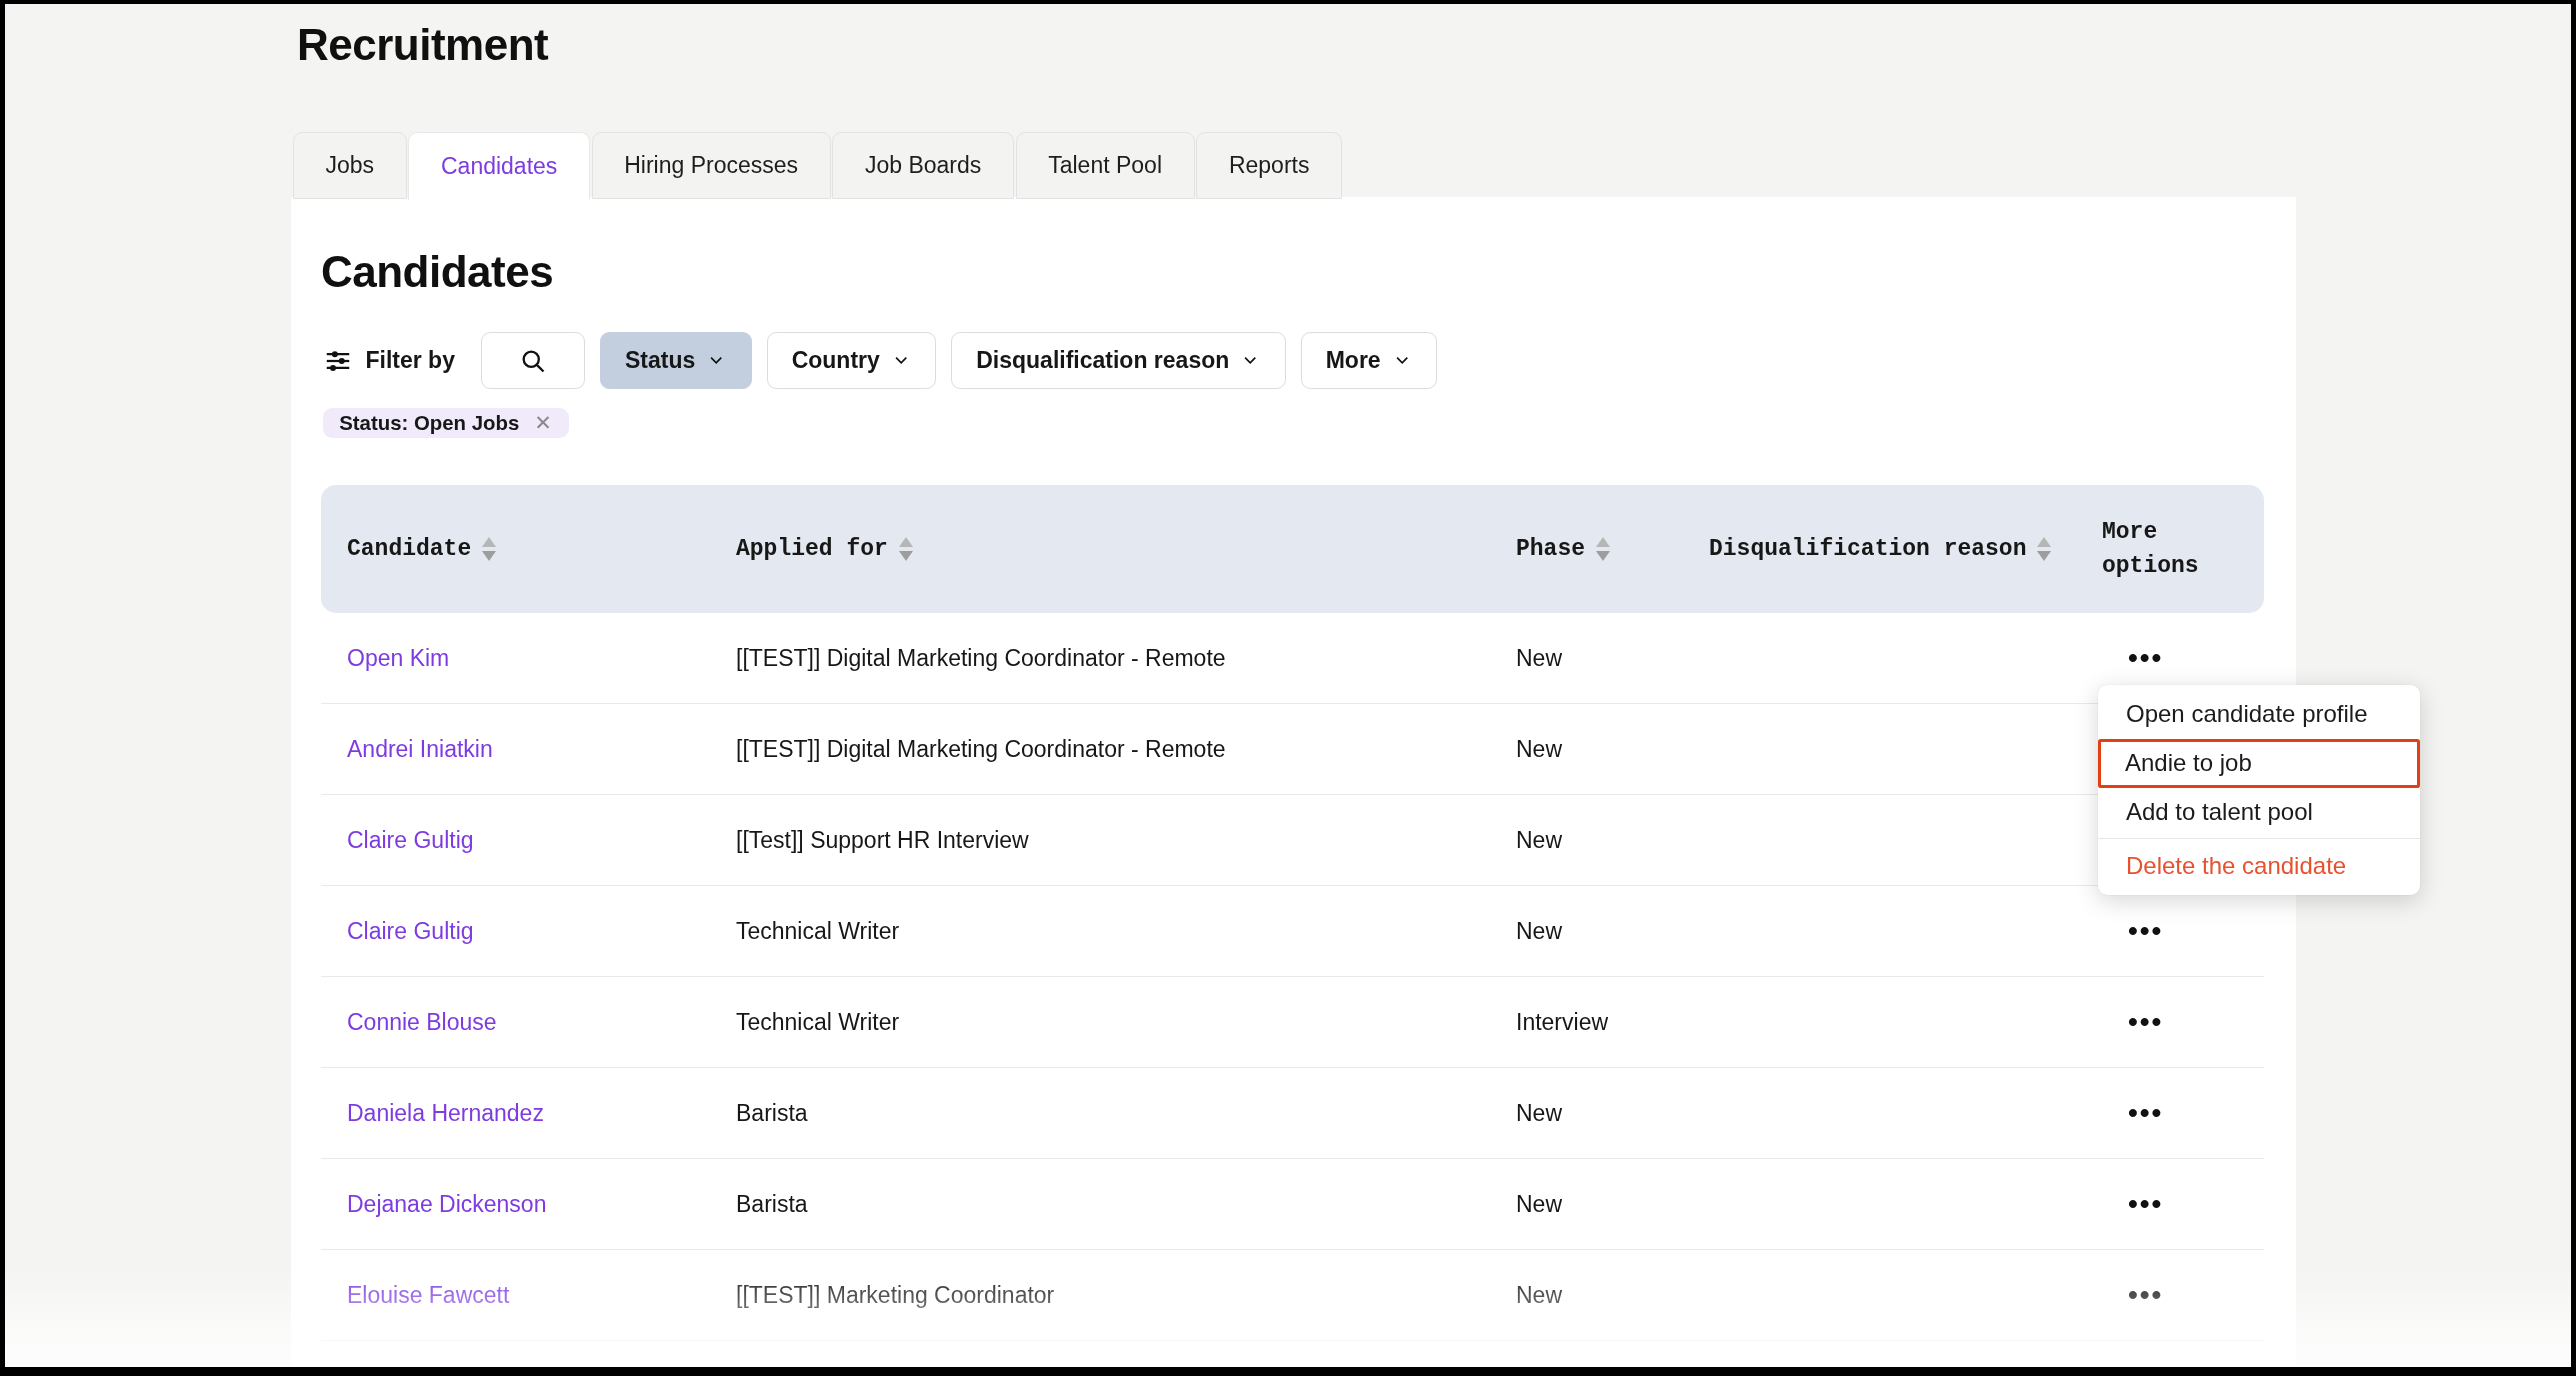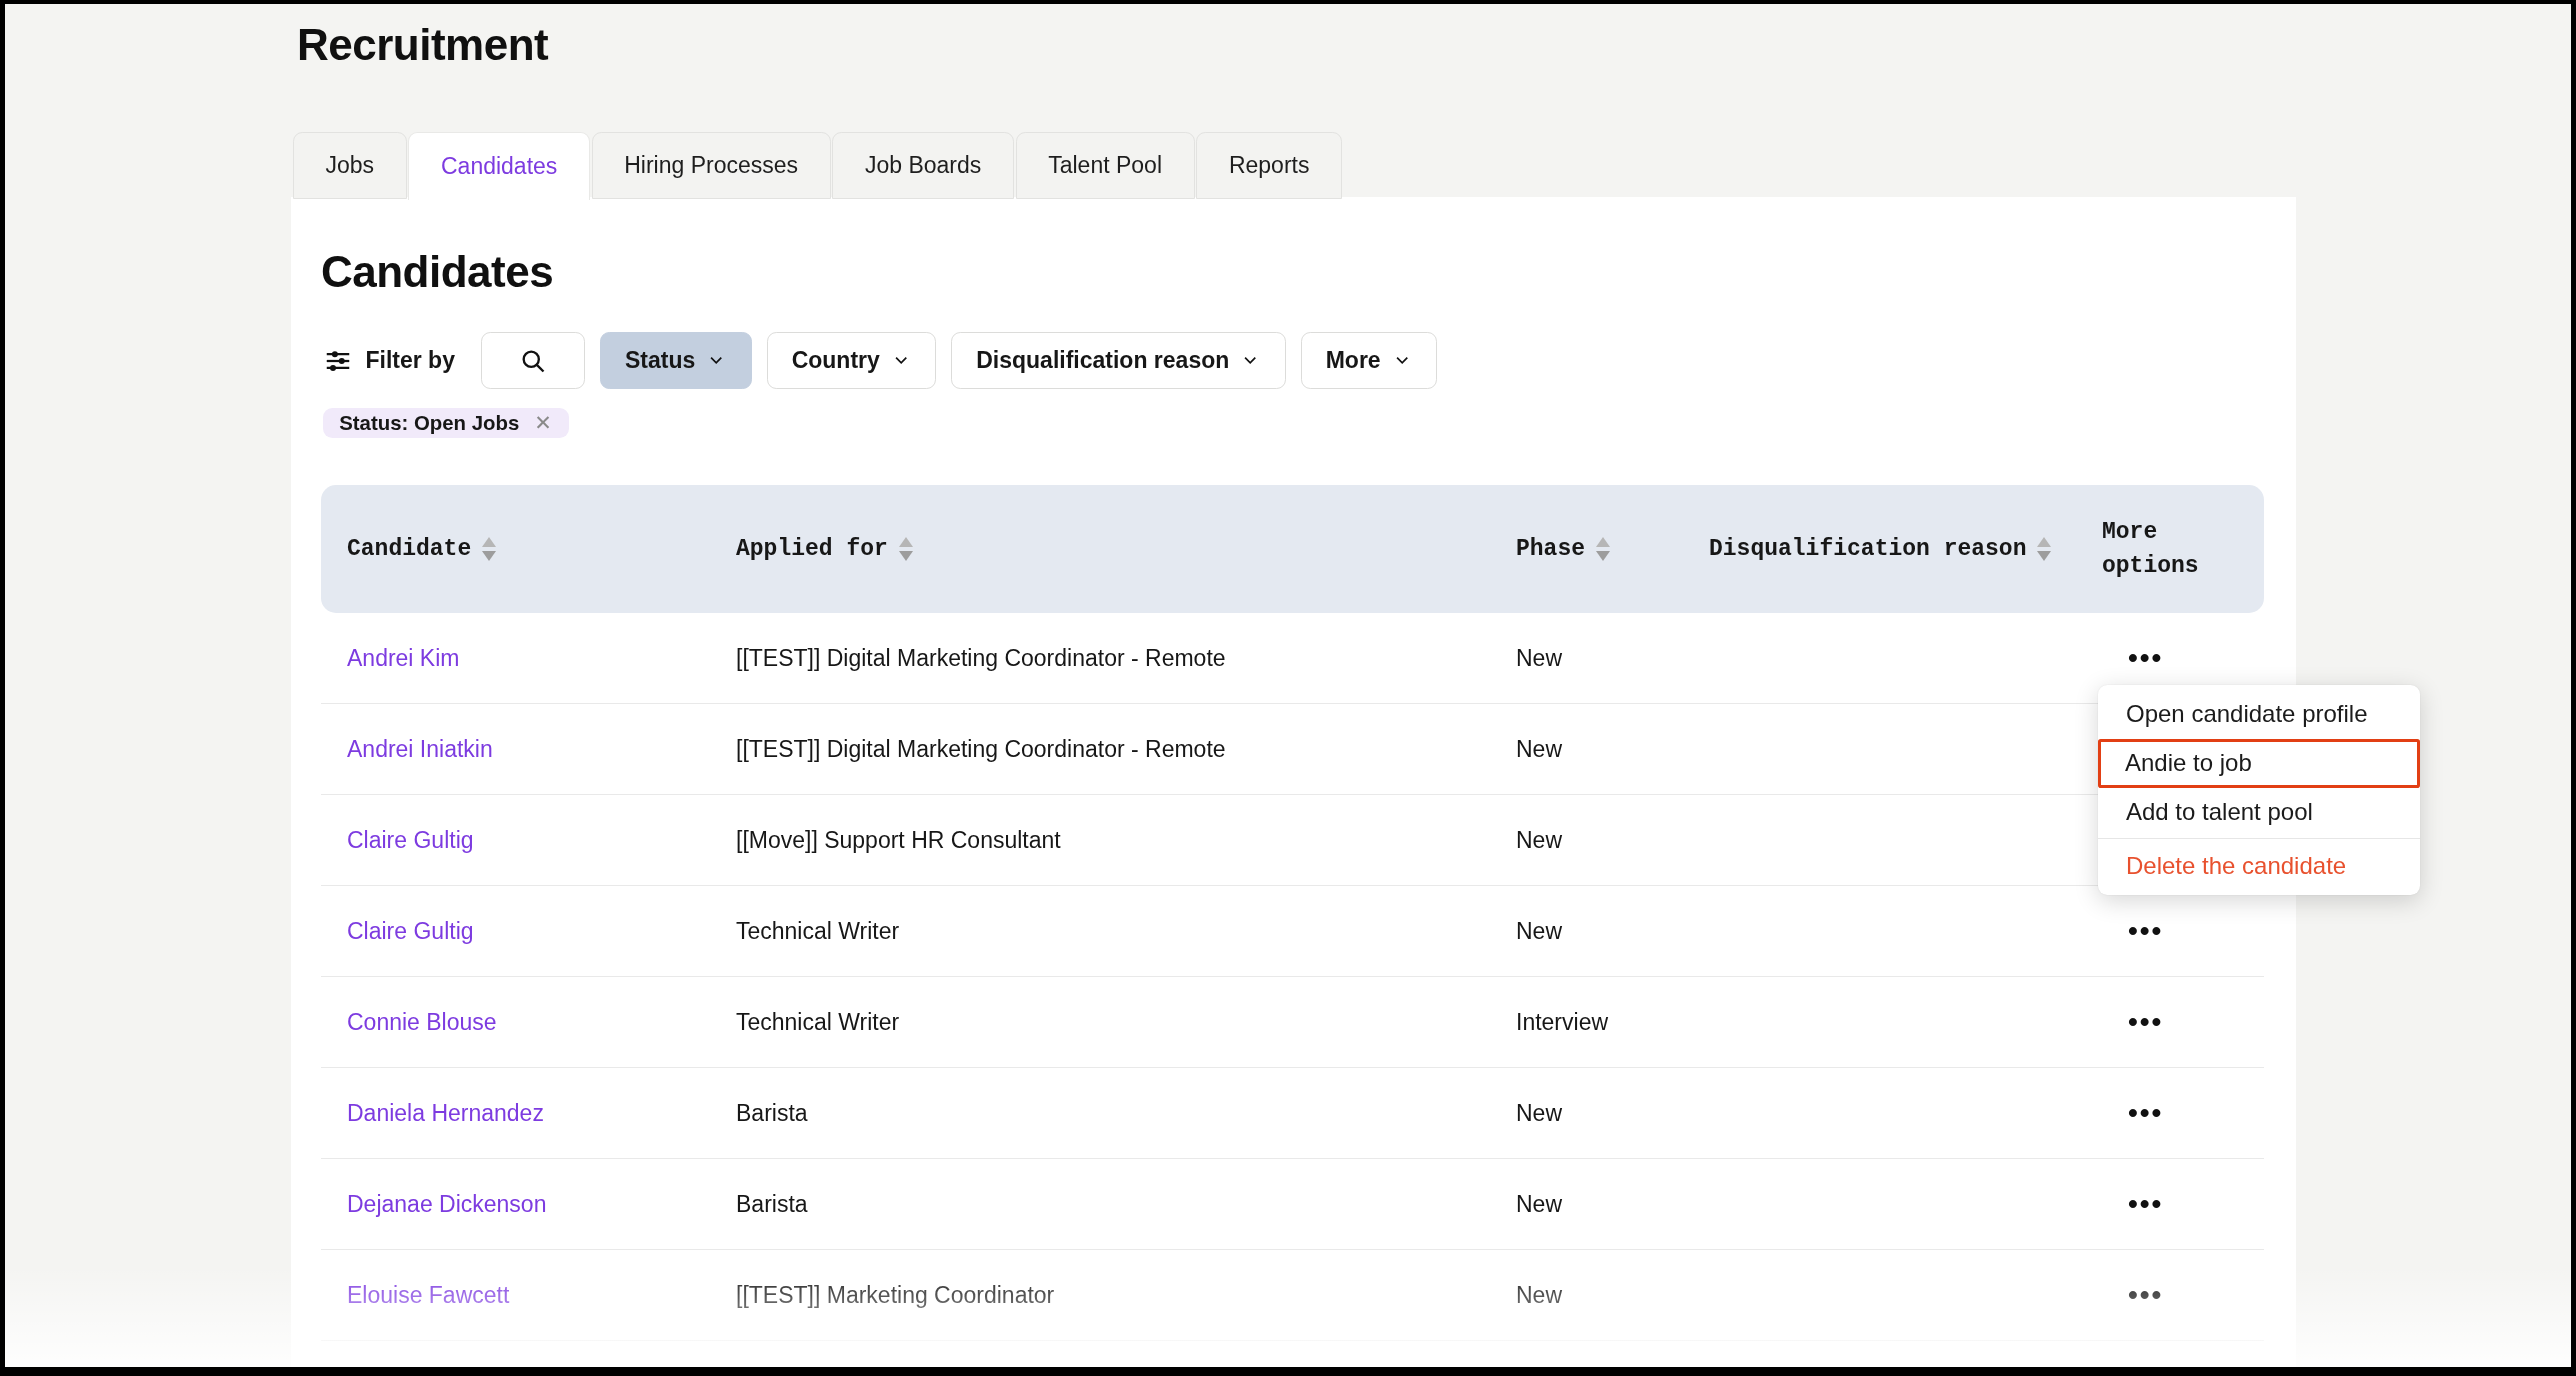--- a/index.html
+++ b/index.html
@@ -224,36 +224,36 @@
             <i class="down"></i>
           </span>
       </div>
       <div class="th">
         <span class="th-label wrap">More options</span>
       </div>
     </div>
 
     <div class="tbody">
       <div class="trow">
-        <div class="td candidate"><a>Andrei Kim</a></div>
+        <div class="td candidate"><a>Open Kim</a></div>
         <div class="td">[[TEST]] Digital Marketing Coordinator - Remote</div>
         <div class="td">New</div>
         <div class="td"></div>
         <div class="td"><button class="dots">•••</button></div>
       </div>
       <div class="trow">
         <div class="td candidate"><a>Andrei Iniatkin</a></div>
         <div class="td">[[TEST]] Digital Marketing Coordinator - Remote</div>
         <div class="td">New</div>
         <div class="td"></div>
         <div class="td"><button class="dots">•••</button></div>
       </div>
       <div class="trow">
         <div class="td candidate"><a>Claire Gultig</a></div>
-        <div class="td">[[Move]] Support HR Consultant</div>
+        <div class="td">[[Test]] Support HR Interview</div>
         <div class="td">New</div>
         <div class="td"></div>
         <div class="td"><button class="dots">•••</button></div>
       </div>
       <div class="trow">
         <div class="td candidate"><a>Claire Gultig</a></div>
         <div class="td">Technical Writer</div>
         <div class="td">New</div>
         <div class="td"></div>
         <div class="td"><button class="dots">•••</button></div>

